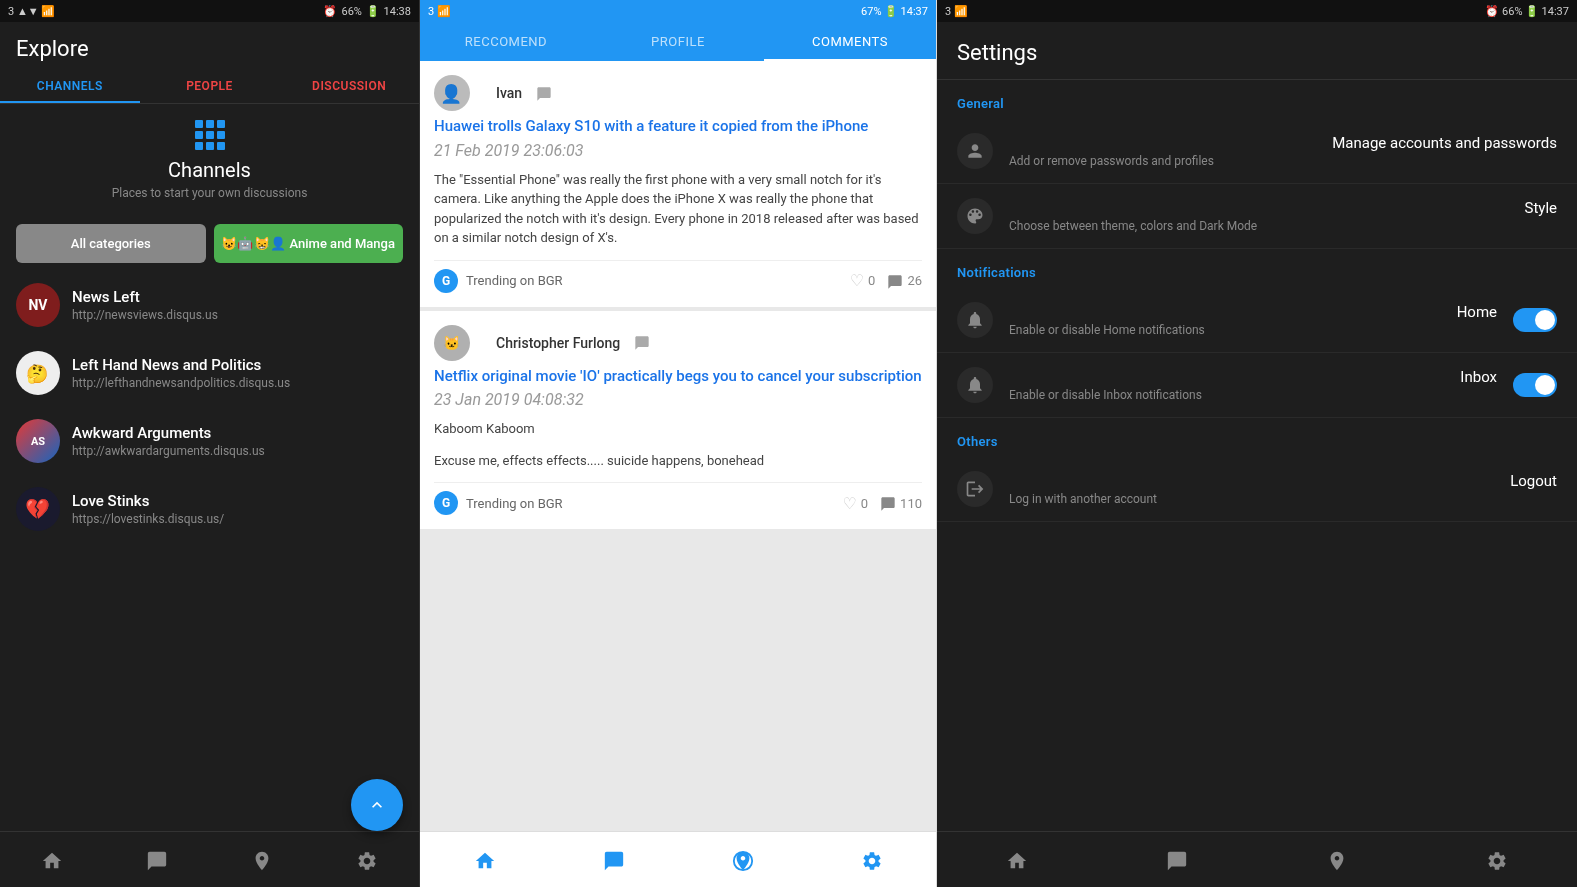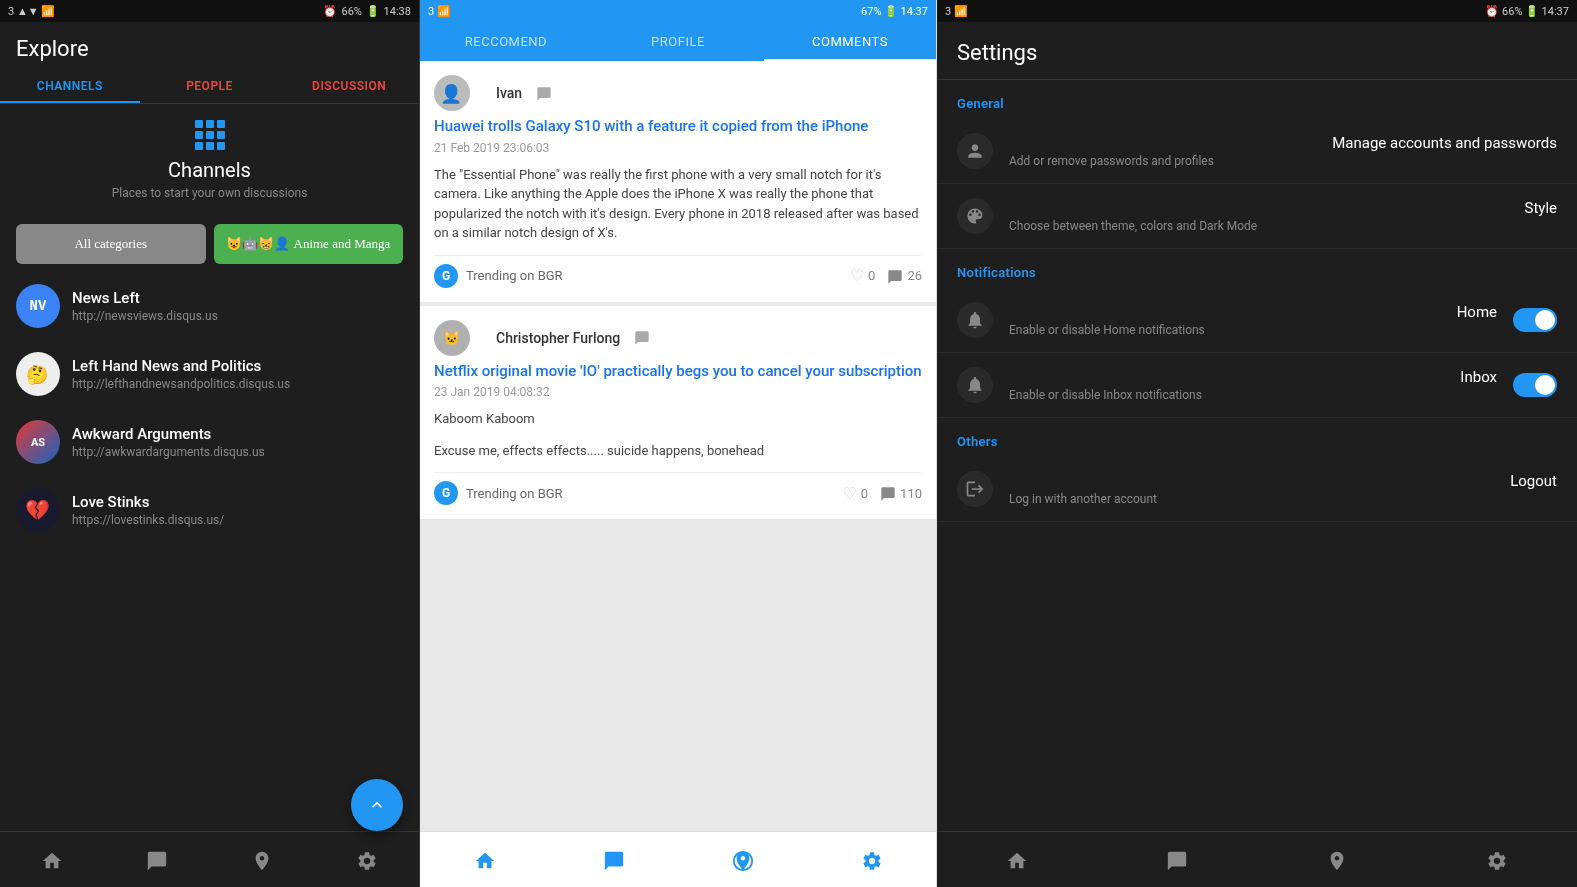--- a/index.html
+++ b/index.html
@@ -111,21 +111,20 @@
       font-size: 12px;
       color: #888;
       margin-top: 4px;
       text-align: center;
     }
 
     .category-buttons {
       display: flex;
       gap: 8px;
       padding: 8px 16px;
-      font-family: Liberation Serif, serif;
     }
 
     .cat-btn {
       flex: 1;
       padding: 12px 8px;
       border-radius: 6px;
       font-size: 13px;
       font-weight: 500;
       text-align: center;
       cursor: pointer;
@@ -160,21 +159,21 @@
       border-radius: 50%;
       display: flex;
       align-items: center;
       justify-content: center;
       font-size: 14px;
       font-weight: 700;
       flex-shrink: 0;
       overflow: hidden;
     }
 
-    .avatar-nv { background: #3b82f6; color: #fff; font-family: Liberation Mono, monospace; }
+    .avatar-nv { background: #7f1d1d; color: #fff; }
     .avatar-lh { background: #eee; color: #333; font-size: 11px; }
     .avatar-aa { background: linear-gradient(135deg, #e53935, #1565C0); color: #fff; font-size: 11px; }
     .avatar-ls { background: #1a1a2e; }
 
     .channel-info {
       flex: 1;
     }
 
     .channel-name {
       font-size: 15px;
@@ -325,23 +324,24 @@
 
     .comment-title {
       font-size: 15px;
       color: #1a73e8;
       font-weight: 500;
       margin-bottom: 4px;
       line-height: 1.3;
     }
 
     .comment-date {
-      font-size: 12px;
+      font-size: 16px;
       color: #999;
       margin-bottom: 10px;
+      font-style: italic;
     }
 
     .comment-body {
       font-size: 13px;
       color: #444;
       line-height: 1.5;
       margin-bottom: 12px;
     }
 
     .comment-source-row {

